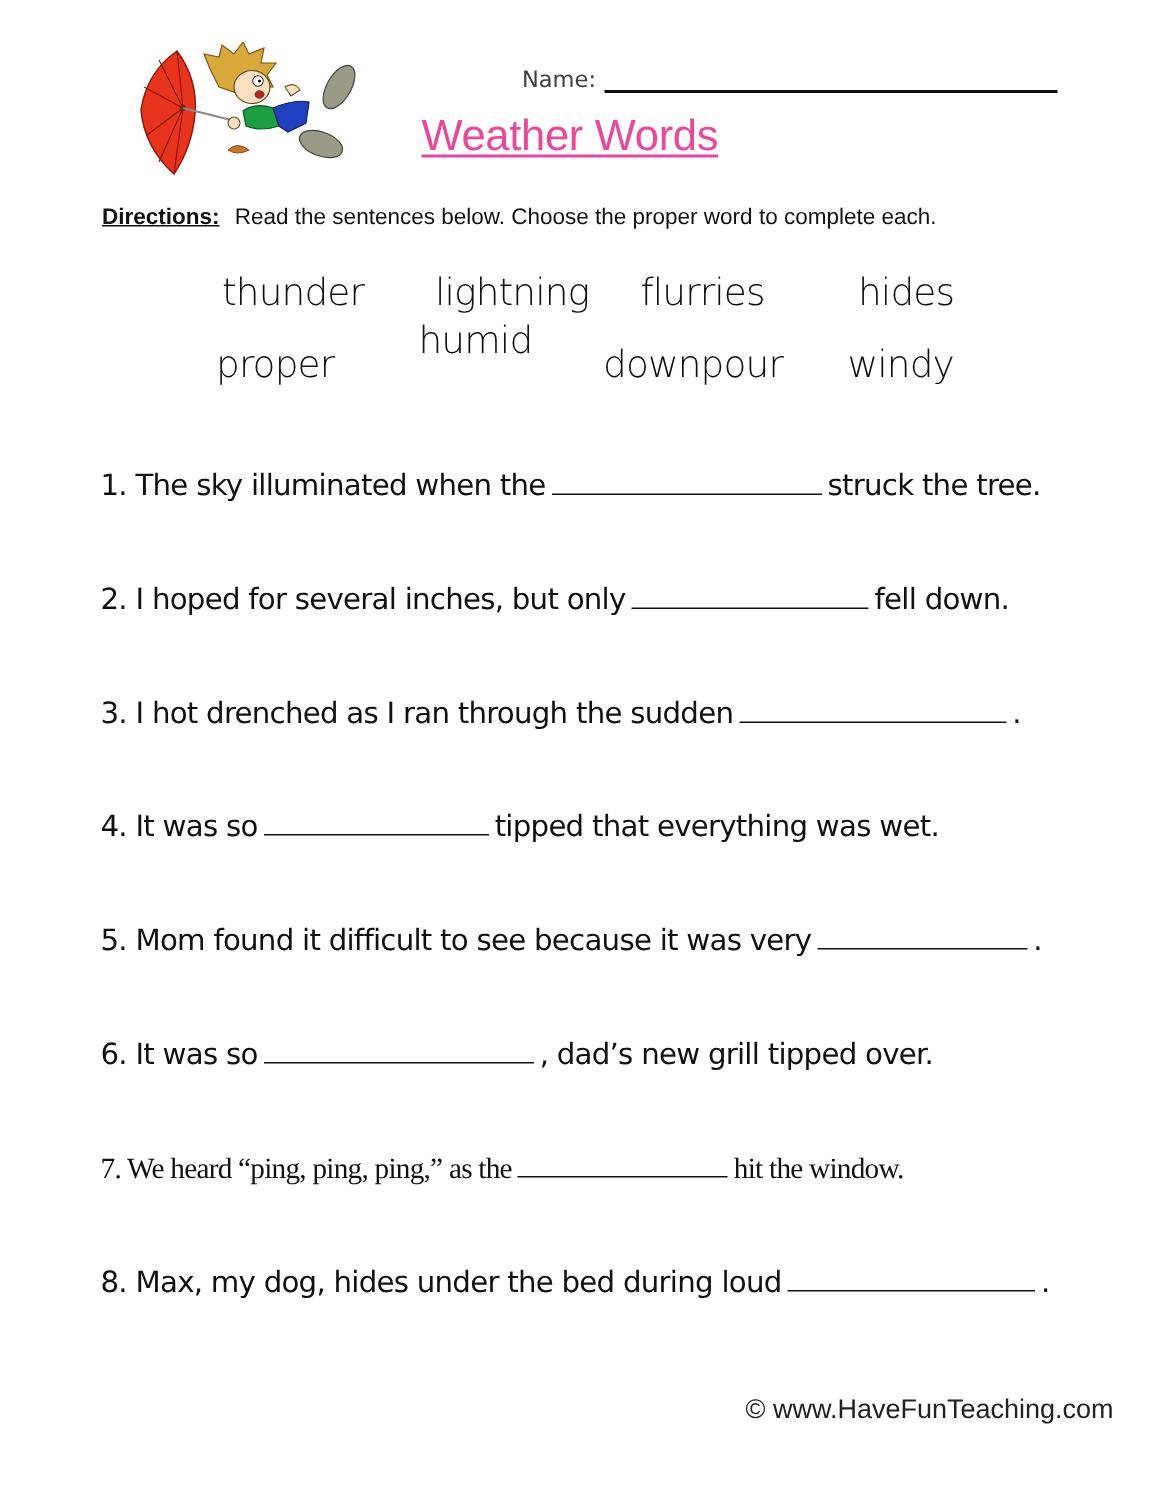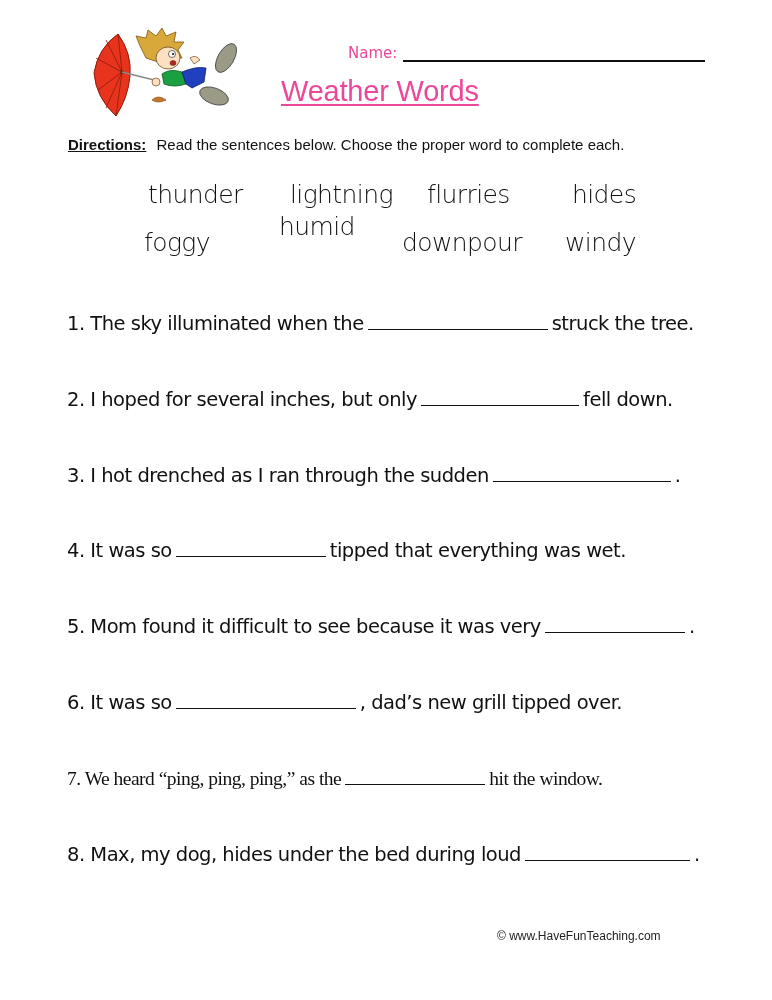--- a/index.html
+++ b/index.html
@@ -1,27 +1,27 @@
 <!DOCTYPE html>
 <html><head>
   <meta charset="utf-8">
   <style>
     html, body { margin: 0; padding: 0; background: #ffffff; }
     body { width: 772px; height: 1000px; position: relative; overflow: hidden; font-family: "Liberation Sans", sans-serif; color: #111; }
     .illustration { position: absolute; left: 88px; top: 28px; width: 165px; height: 92px; }
-    .name-row { position: absolute; left: 348px; top: 44px; font-family: "DejaVu Sans", sans-serif; font-size: 15px; color: #ec4899; display: flex; align-items: flex-end; }
+    .name-row { position: absolute; left: 348px; top: 44px; font-family: "DejaVu Sans", sans-serif; font-size: 15px; color: #404040; display: flex; align-items: flex-end; }
     .name-line { display: inline-block; width: 302px; border-bottom: 2px solid #111; margin-left: 6px; height: 16px; }
     .title { position: absolute; left: 281px; top: 75px; font-family: Liberation Sans, sans-serif; font-size: 29px; text-decoration: underline; text-decoration-thickness: 2px; text-underline-offset: 3px; color: #ec4899; letter-spacing: -0.2px; }
     .directions { position: absolute; left: 68px; top: 136px; font-family: "Liberation Sans", sans-serif; font-size: 15px; color: #111; }
     .directions .label { font-weight: bold; text-decoration: underline; margin-right: 6px; }
     .wordbank { position: absolute; left: 140px; top: 180px; width: 500px; }
     .word { position: absolute; font-family: "DejaVu Sans", sans-serif; font-size: 25px; font-weight: 300; color: #111; letter-spacing: -0.6px; text-align: right; }
     .sentence { position: absolute; left: 67px; font-family: "DejaVu Sans", sans-serif; font-size: 19.5px; color: #111; white-space: nowrap; letter-spacing: -0.5px; }
     .blank { display: inline-block; border-bottom: 1.5px solid #111; height: 17px; vertical-align: baseline; margin: 0 4px; }
-    .footer { position: absolute; left: 497px; top: 929px; font-family: "Liberation Sans", sans-serif; font-size: 12px; color: #222; }
+    .footer { position: absolute; left: 497px; top: 929px; font-family: "Liberation Sans", sans-serif; font-size: 18px; color: #222; }
   </style>
 </head>
 <body>
 
 <svg class="illustration" viewBox="0 0 165 92" xmlns="http://www.w3.org/2000/svg">
 
   <g>
     <path d="M30 6 Q10 20 6 45 Q8 70 28 88 Q40 70 42 48 Q44 25 30 6 Z" fill="#e8341c" stroke="#8a1a0a" stroke-width="1"></path>
     <path d="M30 6 L34 44 L28 88" fill="none" stroke="#8a1a0a" stroke-width="0.8"></path>
     <path d="M8 30 L34 44 L10 62" fill="none" stroke="#8a1a0a" stroke-width="0.8"></path>
@@ -59,21 +59,21 @@
 <div class="directions">
   <span class="label">Directions:</span>
   <span>Read the sentences below.  Choose the proper word to complete each.</span>
 </div>
 
 <div class="wordbank">
   <span class="word" style="left:8px; top:0px;">thunder</span>
   <span class="word" style="left:150px; top:0px;">lightning</span>
   <span class="word" style="left:287px; top:0px;">flurries</span>
   <span class="word" style="left:432px; top:0px;">hides</span>
-  <span class="word" style="left:4px; top:48px;">foggy</span>
+  <span class="word" style="left:4px; top:48px;">proper</span>
   <span class="word" style="left:139px; top:32px;">humid</span>
   <span class="word" style="left:262px; top:48px;">downpour</span>
   <span class="word" style="left:425px; top:48px;">windy</span>
 </div>
 
 <div class="sentence" style="top:312px;">
   <span>1.</span>
   <span>The sky illuminated when the</span><span class="blank" style="width:180px;"></span><span>struck the tree.</span>
 </div>
 

